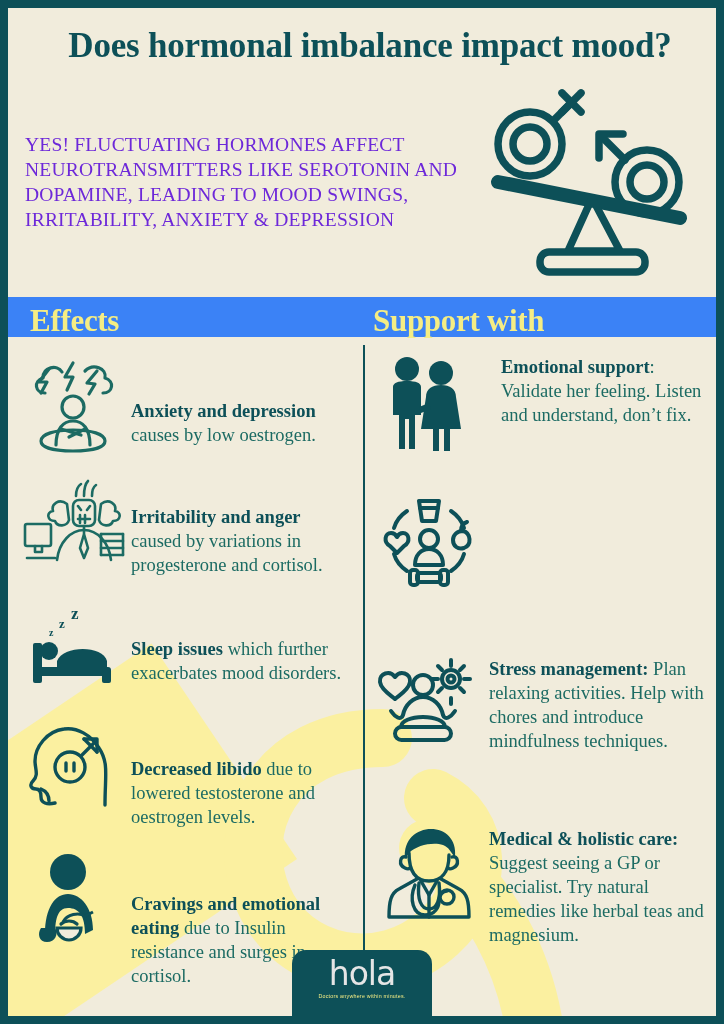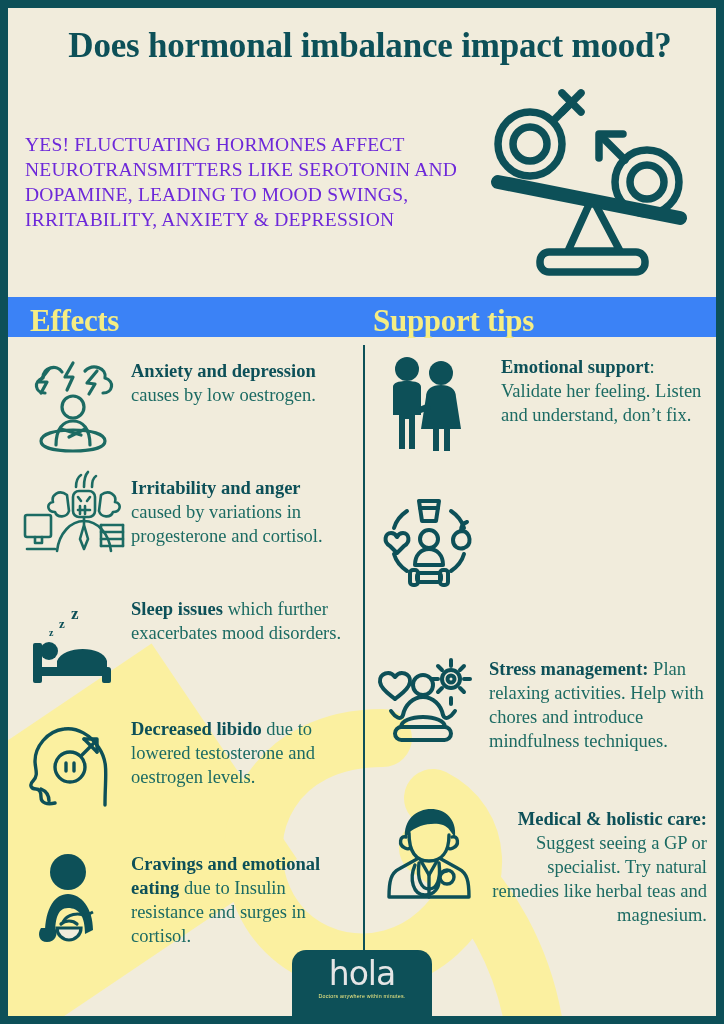--- a/index.html
+++ b/index.html
@@ -111,37 +111,37 @@
     font-size:18.5px;
     line-height:1.30;
     color:#1c6b63;
     padding-top:2px;
   }
   .txt b{color:#0d5058;font-weight:bold;}
 
   
   .col-left .row{padding:0 8px 0 12px;}
   .col-left .ico{width:105px;height:96px;}
-  .col-left .txt{width:222px;margin-left:6px;}
+  .col-left .txt{width:222px;margin-left:6px;margin-top:40px;}
 
   .lr1{position:absolute;top:12px;}
   .lr2{position:absolute;top:118px;align-items:center;}
   .lr3{position:absolute;top:250px;}
   .lr4{position:absolute;top:370px;justify-content:flex-end;}
   .lr5{position:absolute;top:505px;}
 
   
   .col-right .row{padding:0 6px 0 14px;}
   .col-right .ico{width:100px;height:100px;}
   .col-right .txt{width:218px;margin-left:10px;}
 
   .rr1{position:absolute;top:8px;gap:12px;}
   .rr2{position:absolute;top:146px;}
   .rr3{position:absolute;top:310px;}
-  .rr4{position:absolute;top:460px;text-align:right;}
+  .rr4{position:absolute;top:480px;}
 
   
   .logo-box{
     position:absolute;
     left:50%;transform:translateX(-50%);
     bottom:0;
     width:140px;height:66px;
     background:#0d5058;
     border-radius:14px 14px 0 0;
     text-align:center;
@@ -198,21 +198,21 @@
           <path d="M18 96 L200 132" stroke-width="14"></path>
 
           <path d="M112 112 L88 165 L140 165 Z"></path>
           <rect x="60" y="166" width="105" height="20" rx="9"></rect>
         </g>
       </svg>
     </div>
 
     <div class="band">
       <h2 class="band-left">Effects</h2>
-      <h2 class="band-right">Support tips</h2>
+      <h2 class="band-right">Support with</h2>
     </div>
 
     <div class="cols">
       <div class="divider"></div>
 
       <div class="col col-left">
 
         <div class="row lr1">
           <div class="ico">
             <svg viewBox="0 0 100 96" width="100" height="96">

